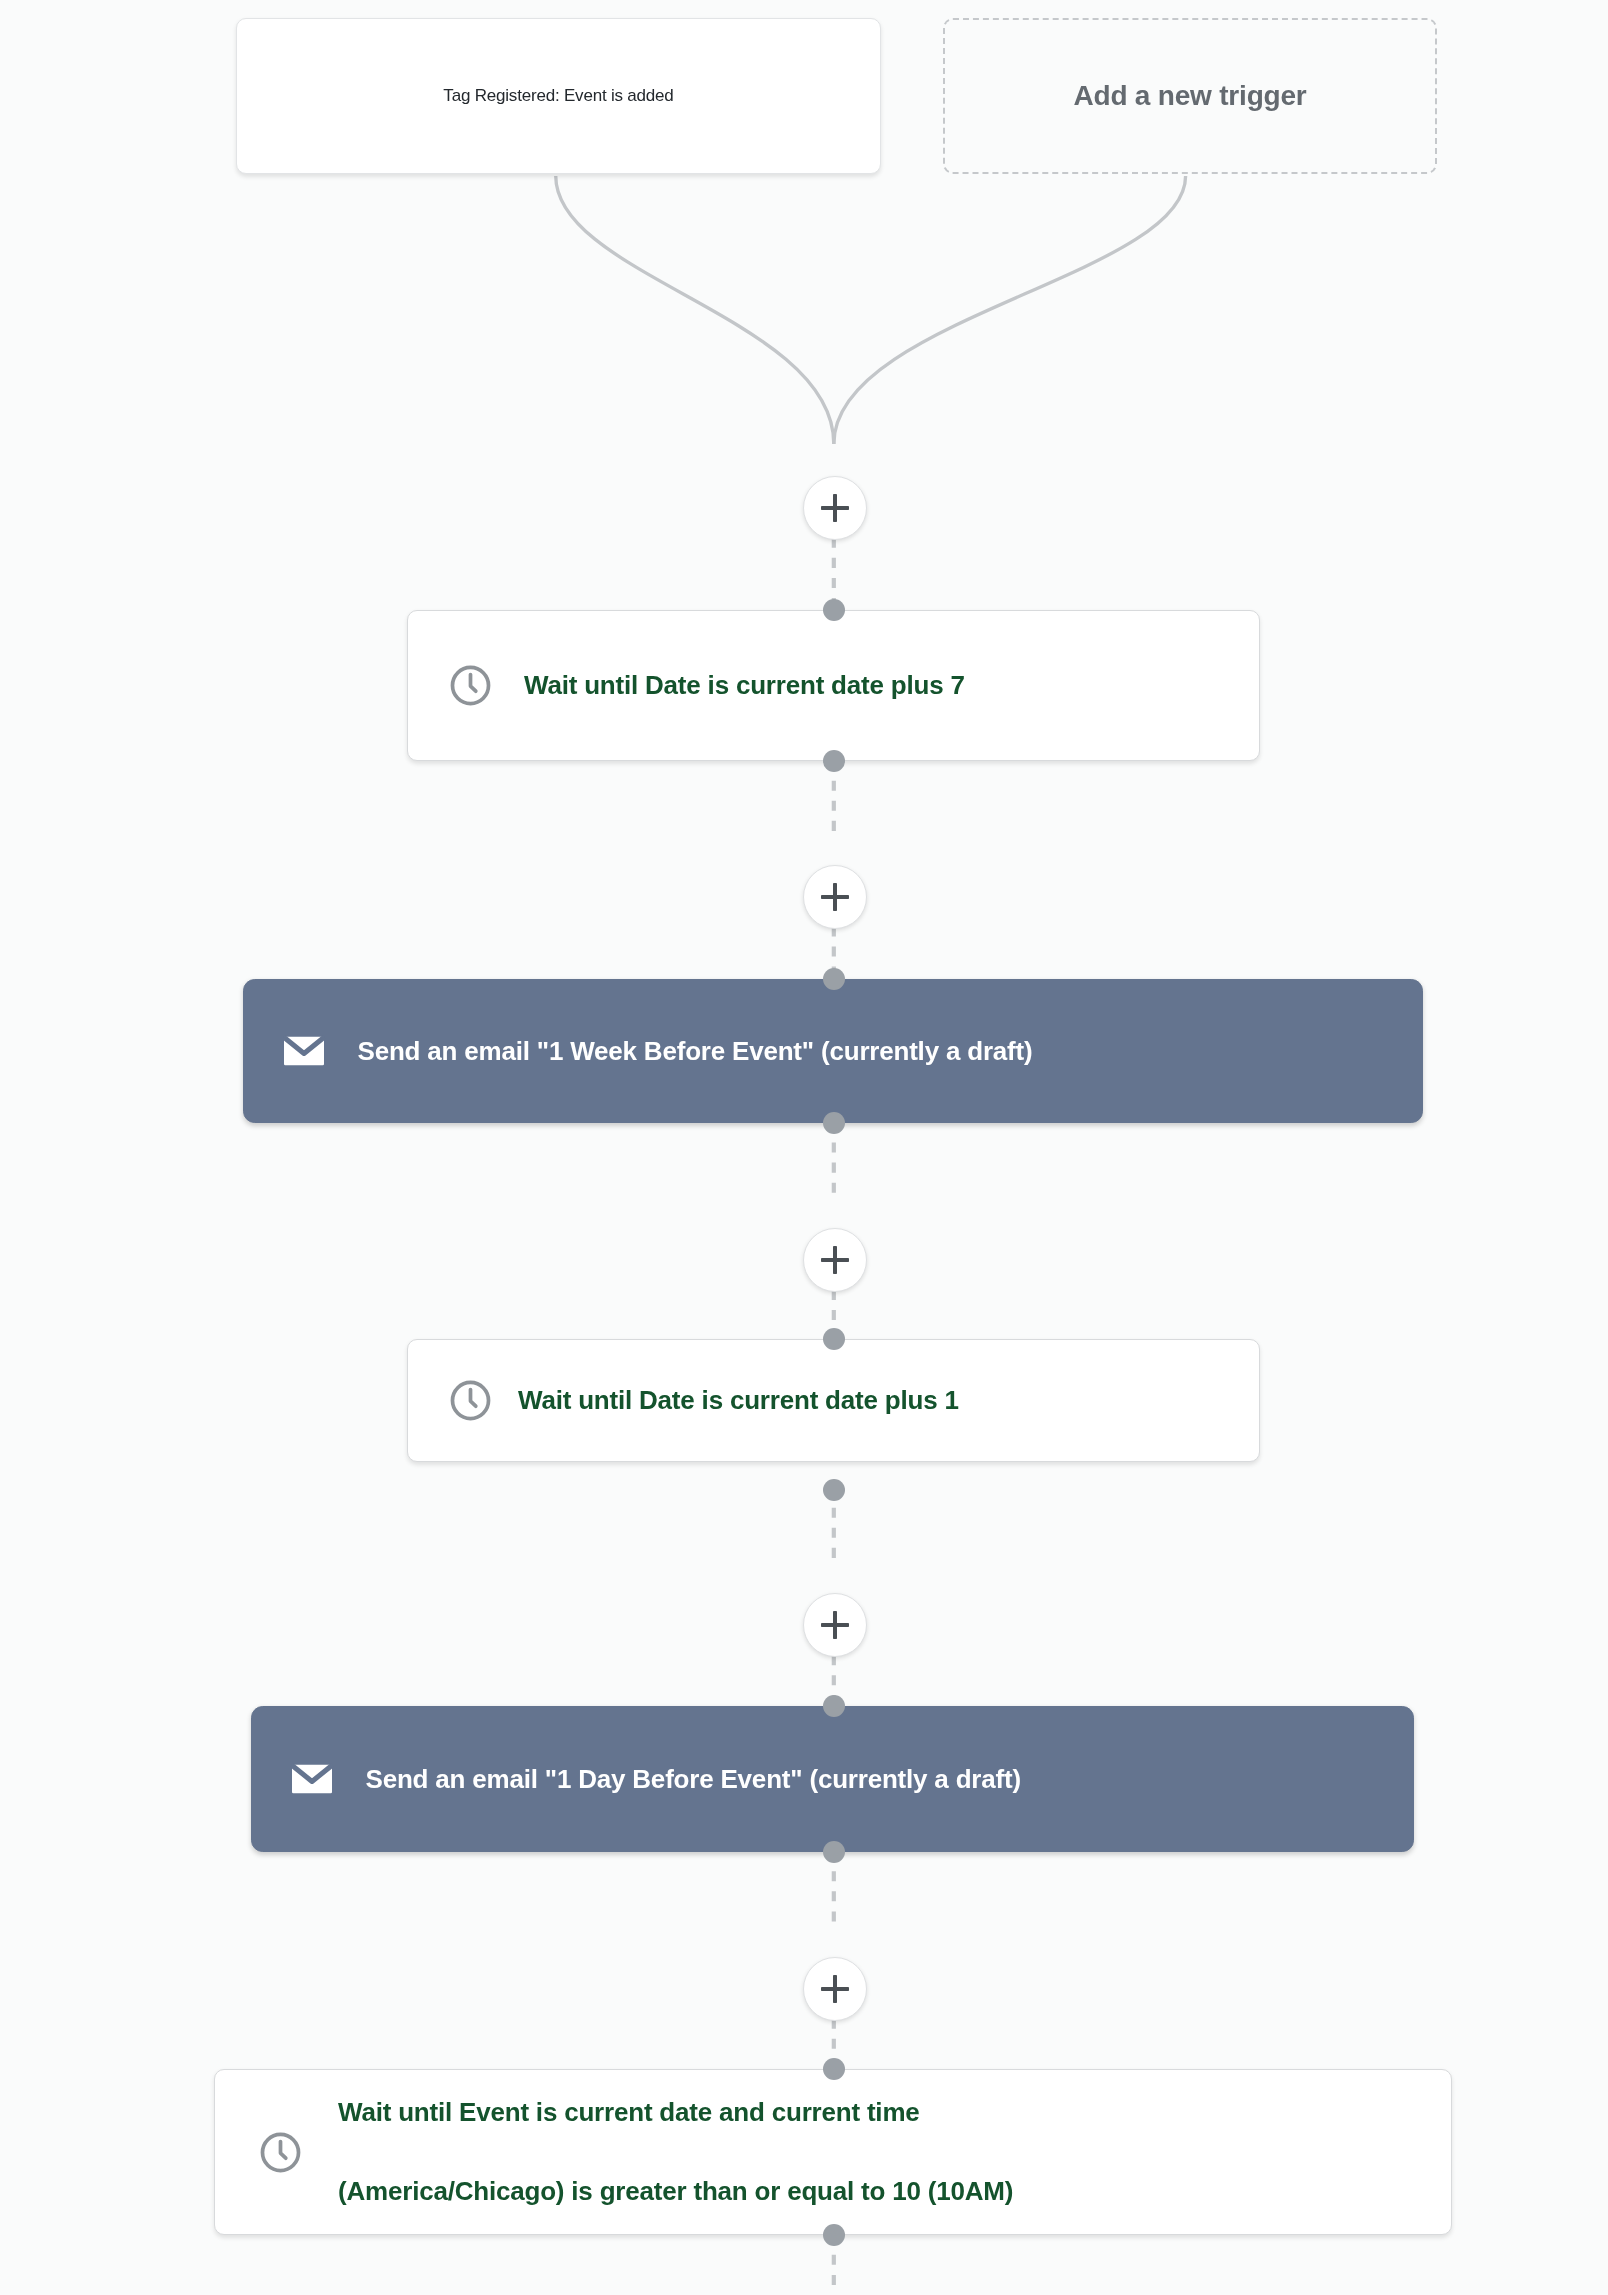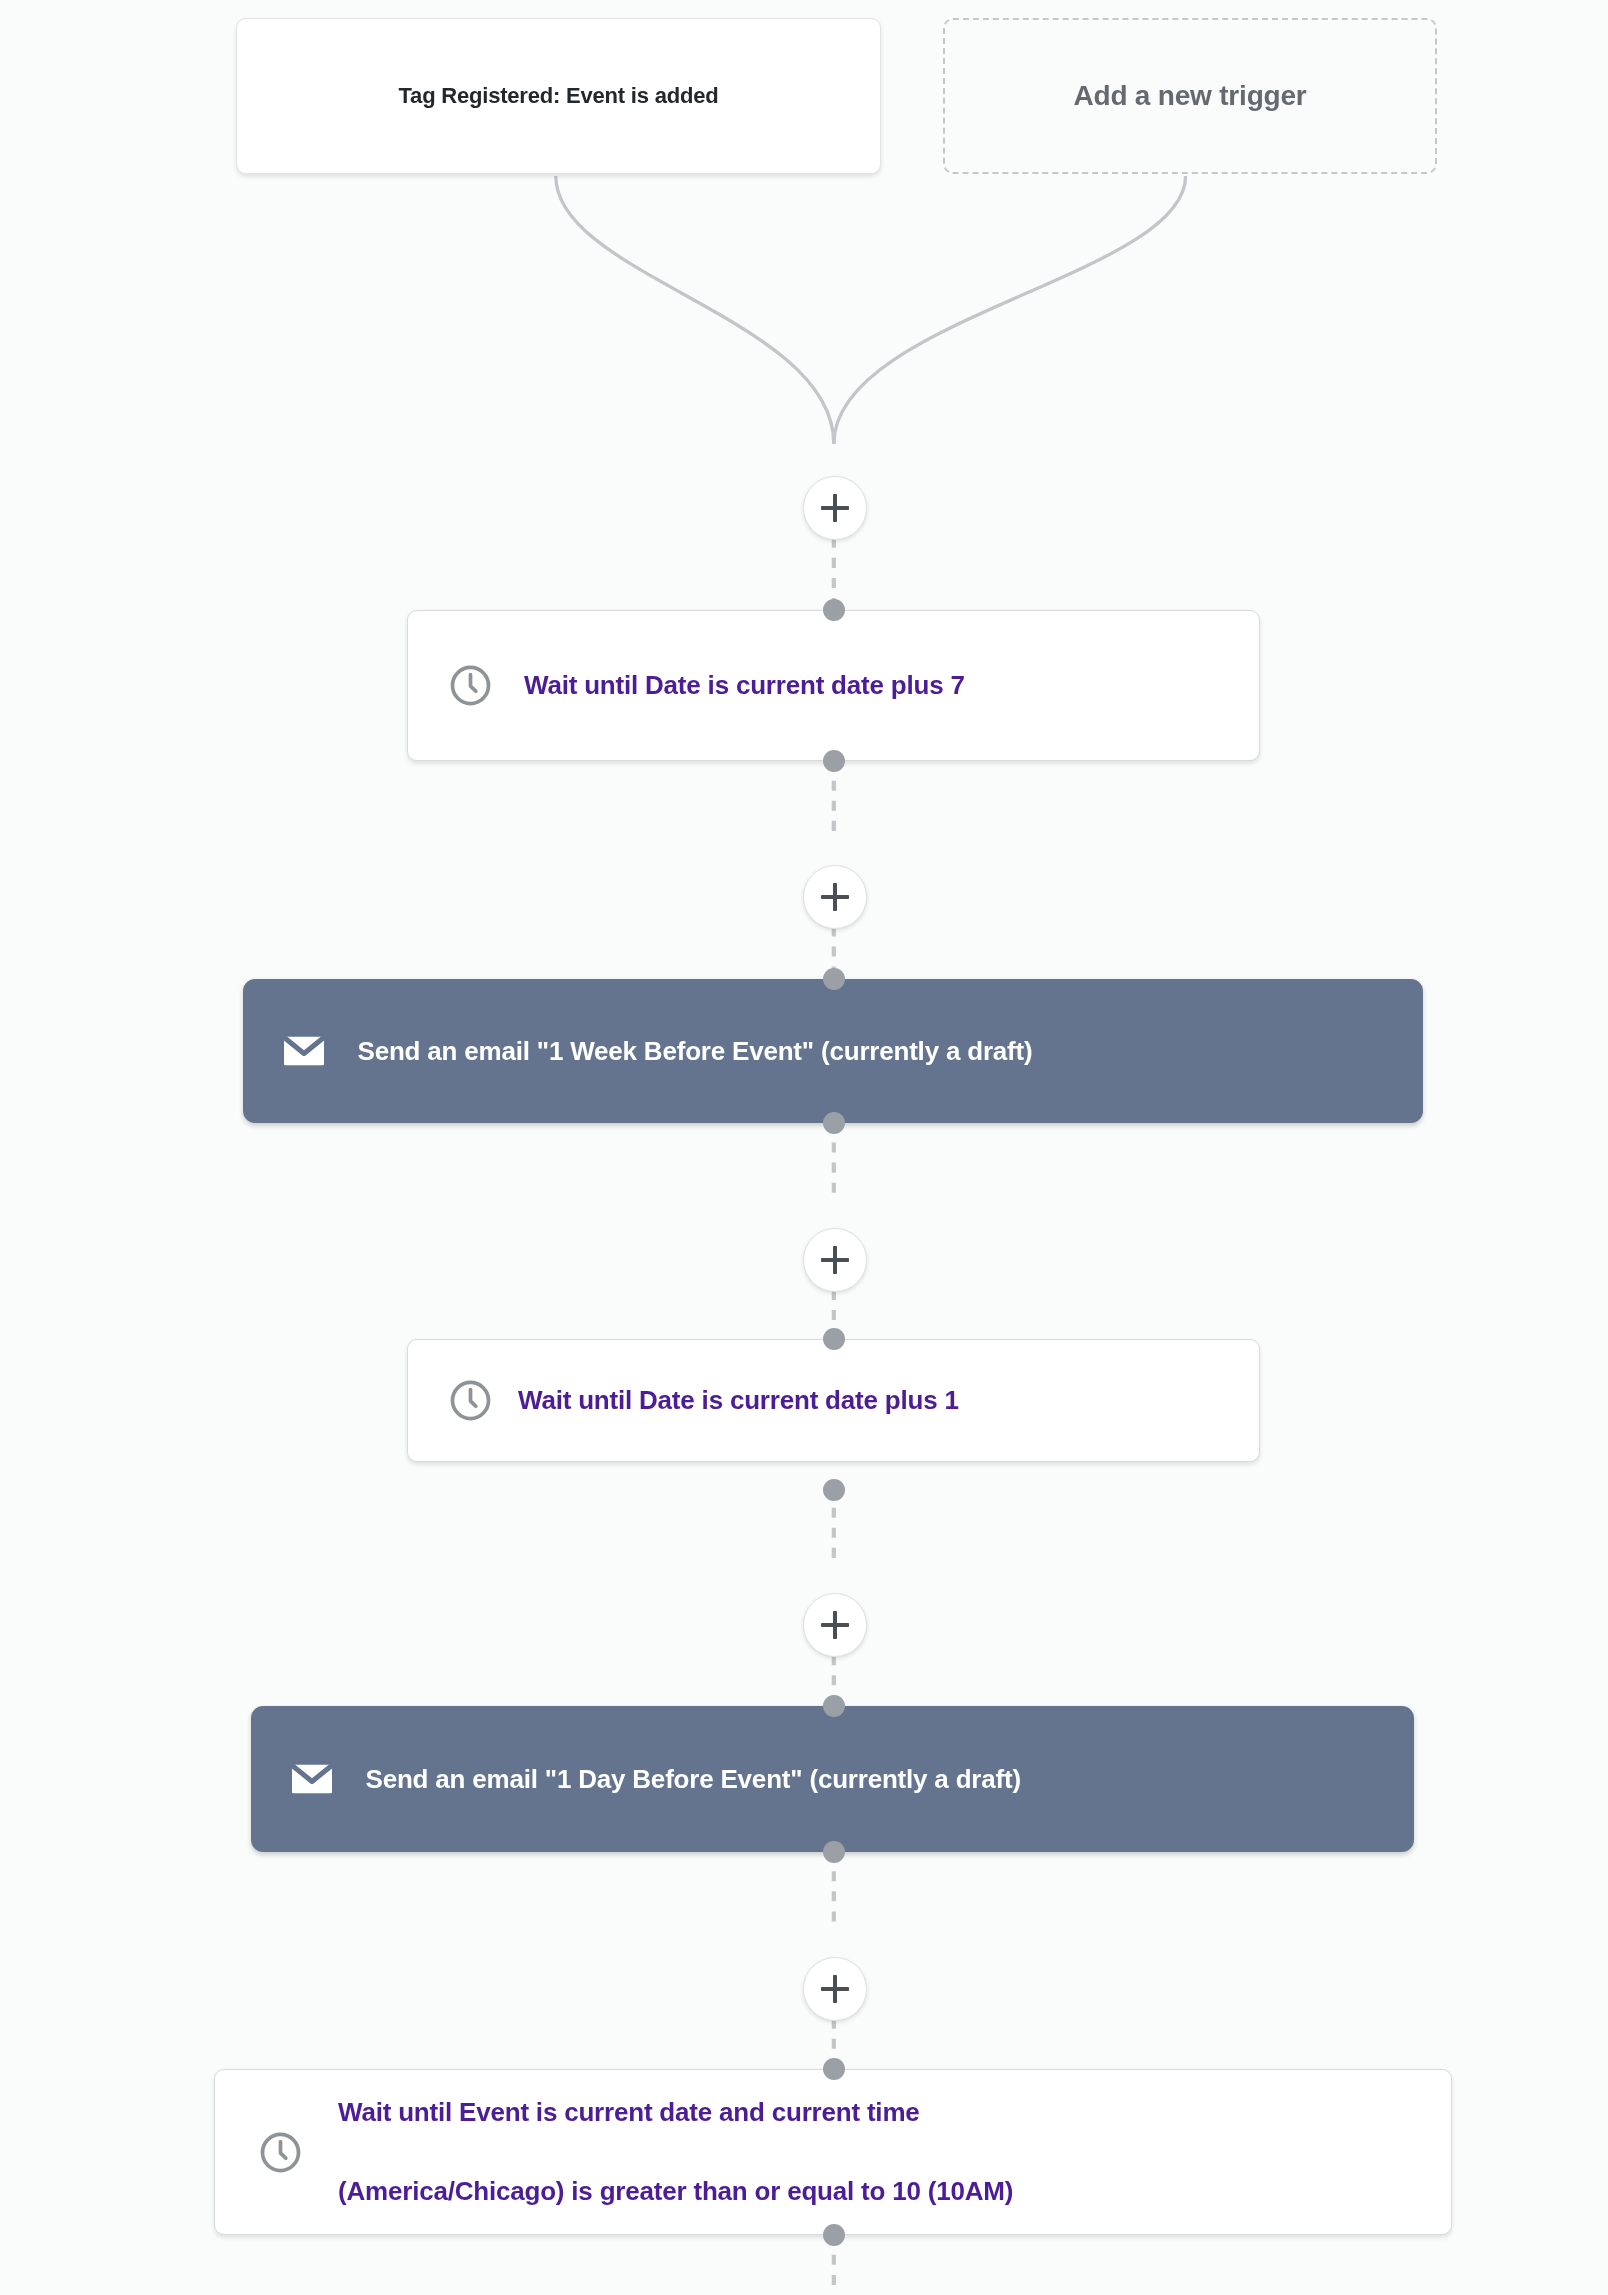--- a/index.html
+++ b/index.html
@@ -44,22 +44,22 @@
   }
 
   
   .trigger-card {
     background: #ffffff;
     border: 1.7px solid #e2e4e6;
     box-shadow: 0 2.5px 4.2px rgba(0,0,0,0.10);
     justify-content: center;
   }
   .trigger-card .node-label {
-    font-size: 22px;
-    font-weight: bold;
+    font-size: 17px;
+    font-weight: normal;
     color: #23282d;
     letter-spacing: -0.2px;
     text-align: center;
     white-space: nowrap;
   }
 
   
   .trigger-placeholder {
     background: #fafbfb;
     border: 2.5px dashed #c5c8cb;
@@ -78,21 +78,21 @@
   .step-wait {
     background: #ffffff;
     border: 1.7px solid #d8dadc;
     box-shadow: 0 2.5px 4.2px rgba(0,0,0,0.10);
     padding-left: 39px;
     gap: 30px;
   }
   .step-wait .node-label {
     font-size: 26px;
     font-weight: bold;
-    color: #4c1d95;
+    color: #14532d;
     letter-spacing: -0.2px;
     line-height: 1.42;
   }
 
   
   .step-email {
     background: #64748f;
     border: 1.7px solid #64748f;
     box-shadow: 0 2.5px 5px rgba(0,0,0,0.18);
     padding-left: 35px;

